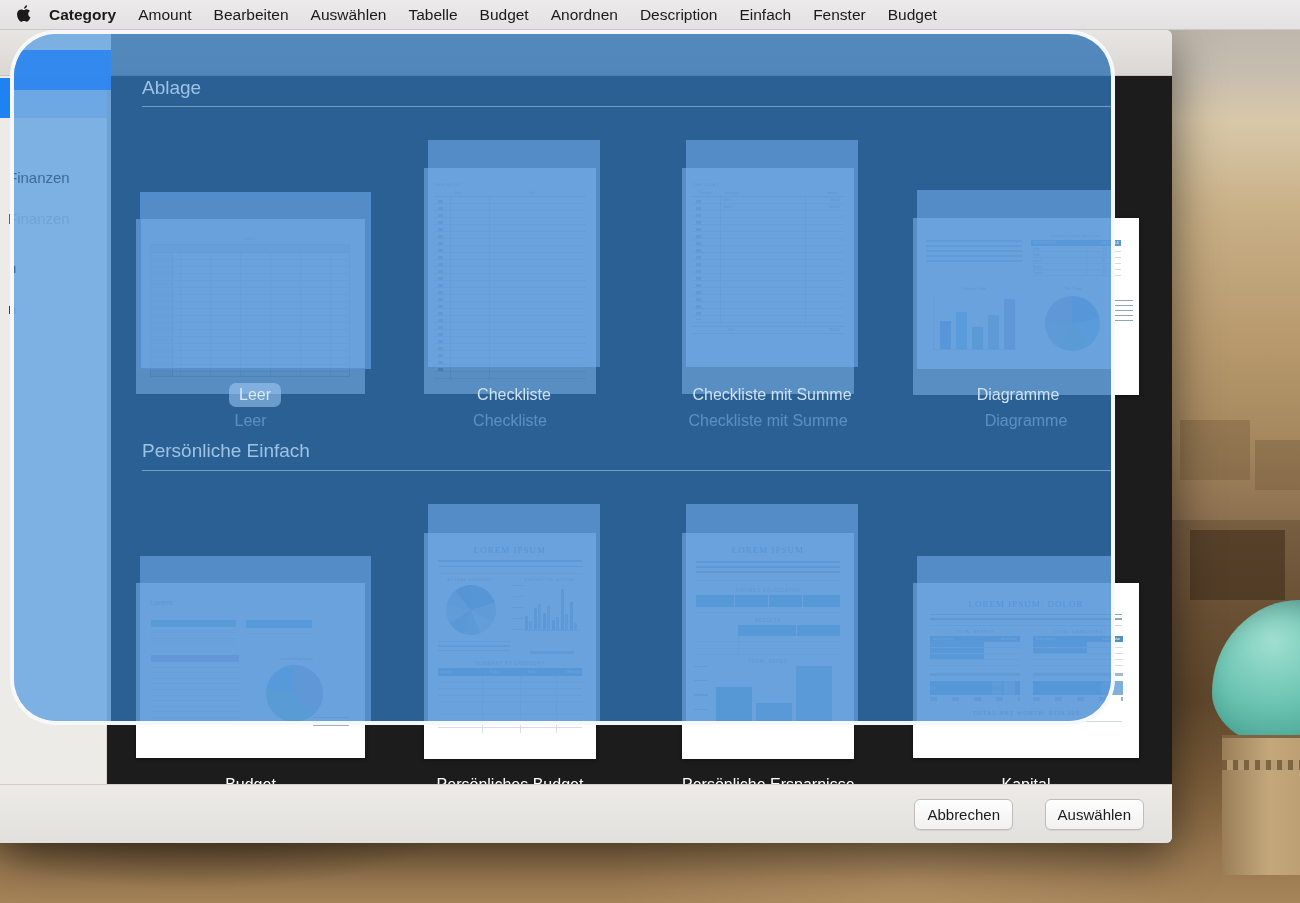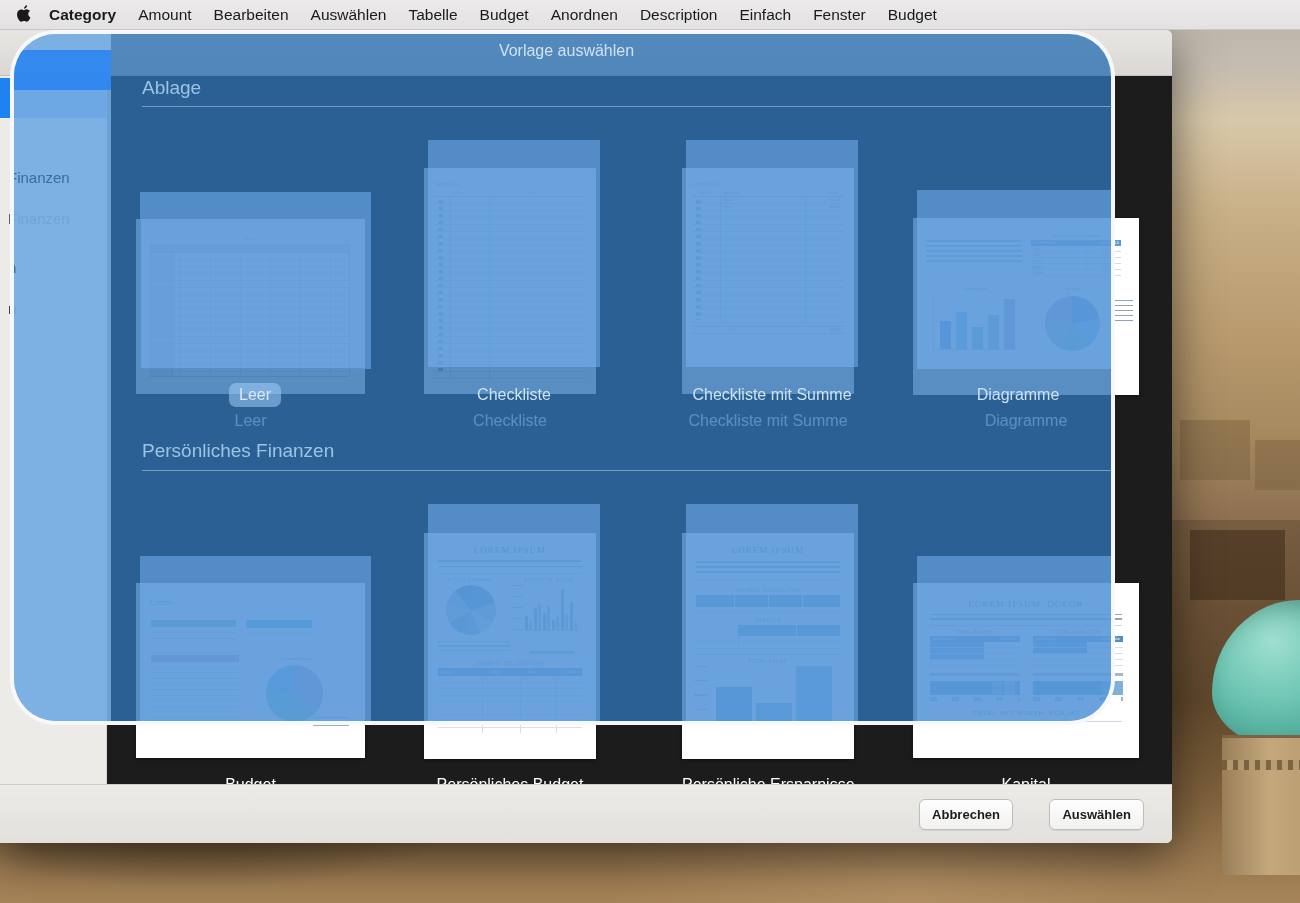--- a/index.html
+++ b/index.html
@@ -96,24 +96,23 @@
   }
   #footer{
     position:absolute; left:0; right:0; bottom:0; height:59px;
     background:linear-gradient(to bottom,#ecebe8,#e2e0dd);
     border-top:1px solid #cfccc9;
   }
   .fbtn{
     position:absolute; top:14px; height:31px;
     background:linear-gradient(to bottom,#fefefe,#f2f1f0);
     border:1px solid #bfbcb9; border-radius:6px;
-    font-family:"Liberation Sans", sans-serif; font-size:13px; color:#1c1c1c;
+    font-family:"Liberation Sans", sans-serif; font-size:15px; color:#1c1c1c;
     box-shadow:0 1px 1px rgba(0,0,0,.07);
     padding:0 12px;
-    font-weight:bold;
   }
   #btn-cancel{ right:159px; }
   #btn-choose{ right:28px; }
 
   
   .thumb{
     position:absolute; background:#ffffff;
     box-shadow:0 1px 4px rgba(0,0,0,.45);
     overflow:hidden;
   }
@@ -458,41 +457,40 @@
     <div class="tpl-label" style="left:806px; top:700px; width:226px;">Kapital</div>
   </div>
 
   <div id="footer">
     <button class="fbtn" id="btn-cancel">Abbrechen</button>
     <button class="fbtn" id="btn-choose">Auswählen</button>
   </div>
 </div>
 
 <div id="overlay">
-  <div id="overlay-title">Vorlage auswählen</div>
 
   <div id="ov-sidebar">
     <div id="ov-sidebar-sel"></div>
     <div class="ov-sidetext" style="left:-6px;top:135px;">Finanzen</div>
     <div class="ov-sidetext" style="left:-6px;top:225px;">n</div>
   </div>
 
   <div class="ov-section" style="left:128px;top:43px;">Ablage</div>
   <div class="ov-rule" style="left:128px;top:72px;width:1000px;"></div>
 
   <div class="ov-thumbtint" style="left:126px;top:158px;width:231px;height:177px;border:1px solid rgba(80,140,210,.8);"></div>
   <div class="ov-thumbtint" style="left:414px;top:106px;width:172px;height:227px;"></div>
   <div class="ov-thumbtint" style="left:672px;top:106px;width:172px;height:227px;"></div>
   <div class="ov-thumbtint" style="left:903px;top:156px;width:202px;height:179px;"></div>
 
   <div class="ov-label sel" style="left:215px;top:349px;">Leer</div>
   <div class="ov-label" style="left:414px;top:352px;width:172px;">Checkliste</div>
   <div class="ov-label" style="left:672px;top:352px;width:172px;">Checkliste mit Summe</div>
   <div class="ov-label" style="left:903px;top:352px;width:202px;">Diagramme</div>
 
-  <div class="ov-section" style="left:128px;top:406px;">Persönliches Finanzen</div>
+  <div class="ov-section" style="left:128px;top:406px;">Persönliche Einfach</div>
   <div class="ov-rule" style="left:128px;top:436px;width:1000px;"></div>
 
   <div class="ov-thumbtint" style="left:126px;top:522px;width:231px;height:177px;"></div>
   <div class="ov-thumbtint" style="left:414px;top:470px;width:172px;height:229px;"></div>
   <div class="ov-thumbtint" style="left:672px;top:470px;width:172px;height:229px;"></div>
   <div class="ov-thumbtint" style="left:903px;top:522px;width:202px;height:177px;"></div>
 </div>
 
 </body></html>

